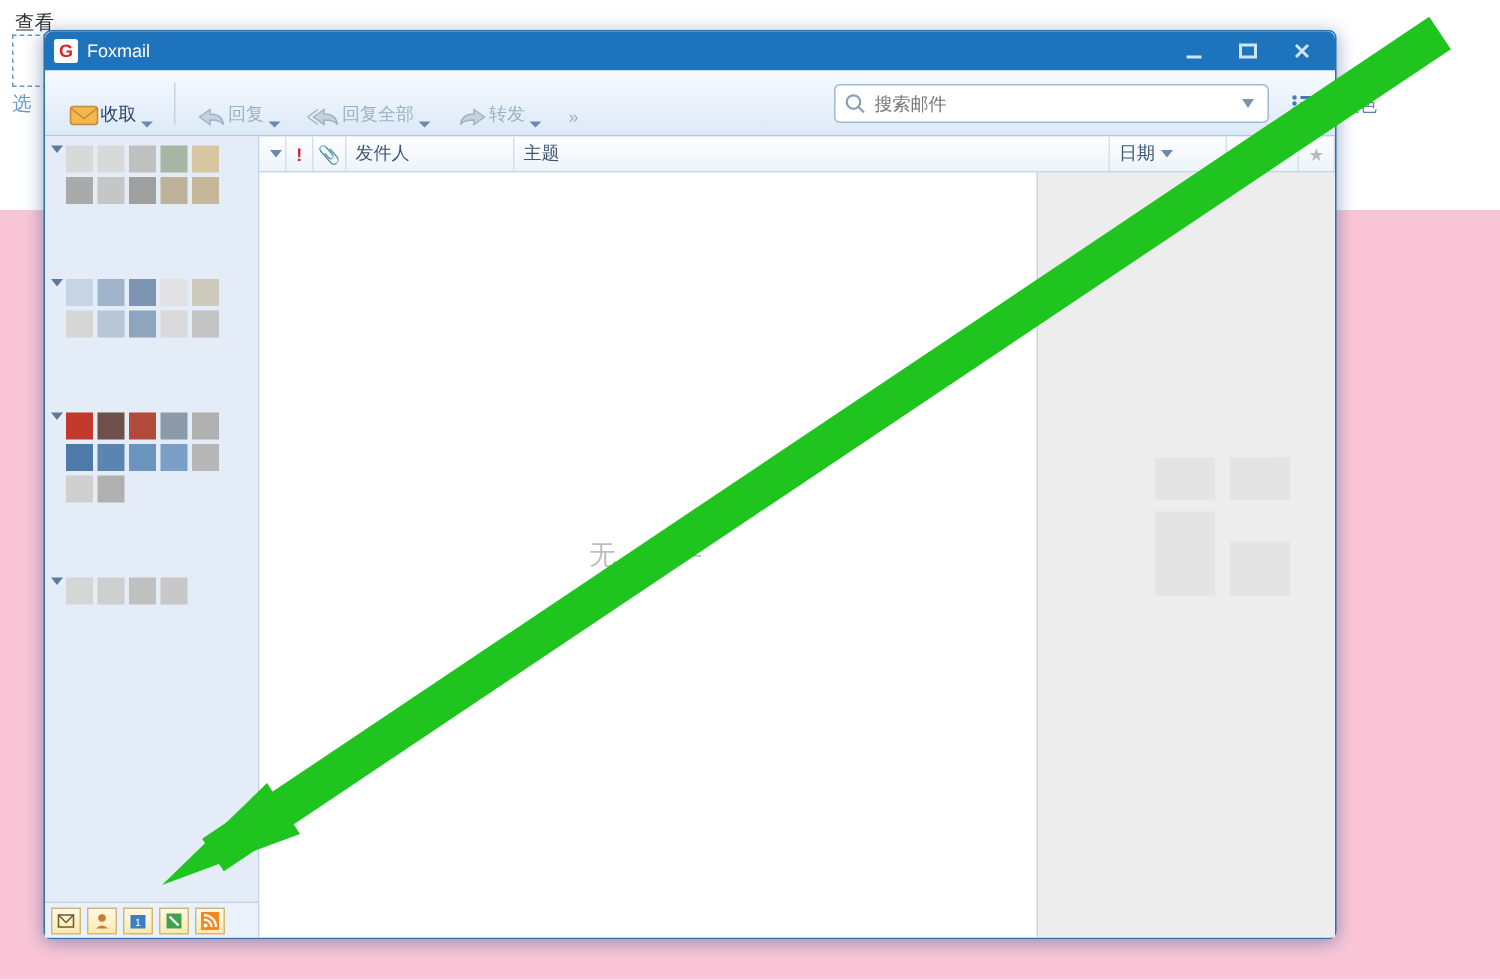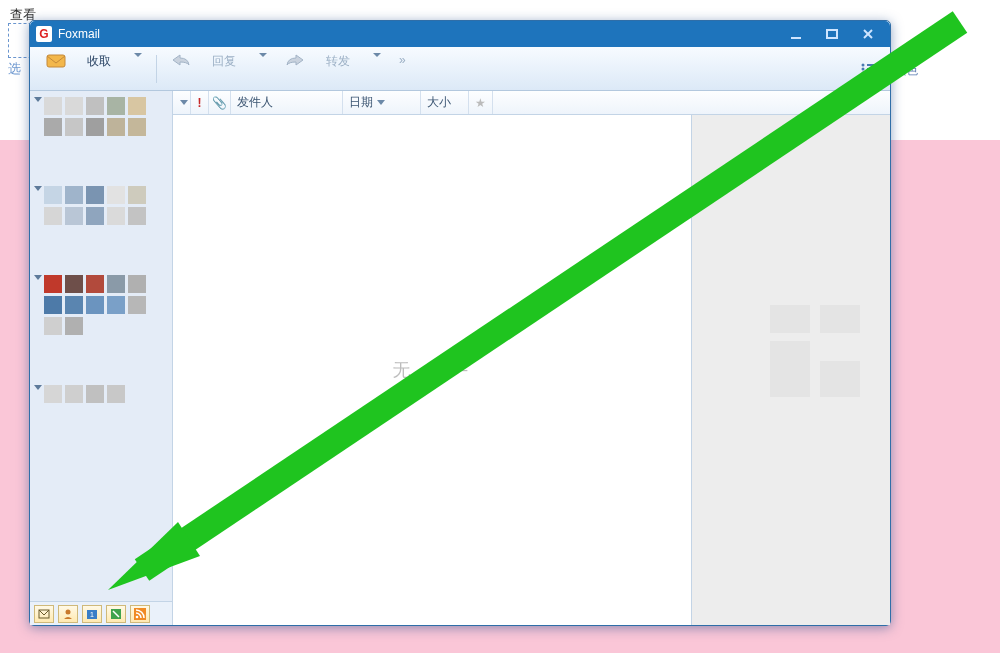--- a/index.html
+++ b/index.html
@@ -31,22 +31,22 @@
   .titlebar .spacer { flex:1; }
   .win-btn { width:36px; height:20px; display:flex; align-items:center; justify-content:center; cursor:pointer; }
   .win-btn svg { stroke:#cfe5ff; stroke-width:2; fill:none; }
 
   
   .toolbar {
     height:44px; background:linear-gradient(#f7fbff,#dce9f7);
     border-bottom:1px solid #b3c8de; display:flex; align-items:center; padding:0 8px; gap:2px;
   }
   .tbtn {
-    height:32px; display:flex; align-items:flex-start; padding:0 8px; border-radius:4px;
-    font-size:12px; color:#2c4666; cursor:pointer; gap:21px;
+    height:32px; display:flex; align-items:flex-end; padding:0 8px; border-radius:4px;
+    font-size:12px; color:#2c4666; cursor:pointer; gap:1px;
   }
   .tbtn .tri { width:0;height:0;border-left:4px solid transparent;border-right:4px solid transparent;border-top:4px solid #6c89a8; margin-left:2px; }
   .tbtn-disabled { color:#9cb0c5; }
   .tbtn-disabled svg { opacity:0.9; }
   .tb-sep { width:1px; height:28px; background:#c3d4e6; margin:0 4px; }
   .tb-spacer { flex:1; }
   .search-wrap { display:flex; align-items:center; background:#fff; border:1px solid #9fb7cf; border-radius:4px; height:26px; width:290px; padding:0 6px; gap:6px; }
   .search-wrap input { border:none; outline:none; flex:1; font-size:12px; color:#333; }
   .search-wrap .drop { width:14px; display:flex; justify-content:center; }
   .list-view-btn { width:26px; height:26px; display:flex; align-items:center; justify-content:center; cursor:pointer; margin-left:8px; }
@@ -126,30 +126,50 @@
     </div>
     <div class="tb-sep"></div>
     <div class="tbtn tbtn-disabled">
       <svg width="20" height="14">
           <path d="M9 2 L2 7 L9 12 L9 9 Q16 9 18 12 Q17 5 9 5 Z" fill="#c5cfdb" stroke="#9aacc0"></path>
         </svg>
       <span>回复</span>
       <span class="tri"></span>
     </div>
     <div class="tbtn tbtn-disabled">
+      <svg width="22" height="14">
+          <path d="M11 2 L4 7 L11 12 L11 9 Q18 9 20 12 Q19 5 11 5 Z" fill="#c5cfdb" stroke="#9aacc0"></path>
+          <path d="M7 2 L0 7 L7 12" fill="none" stroke="#9aacc0"></path>
+        </svg>
+      <span>回复全部</span>
+      <span class="tri"></span>
+    </div>
+    <div class="tbtn tbtn-disabled">
       <svg width="20" height="14">
           <path d="M11 2 L18 7 L11 12 L11 9 Q4 9 2 12 Q3 5 11 5 Z" fill="#c5cfdb" stroke="#9aacc0"></path>
         </svg>
       <span>转发</span>
       <span class="tri"></span>
     </div>
     <div class="tbtn tbtn-disabled">
       <span>»</span>
     </div>
     <div class="tb-spacer"></div>
+    <div class="search-wrap">
+      <svg width="14" height="14">
+          <circle cx="6" cy="6" r="4.5" fill="none" stroke="#8ba1b9" stroke-width="1.5"></circle>
+          <line x1="9.5" y1="9.5" x2="13" y2="13" stroke="#8ba1b9" stroke-width="1.5"></line>
+        </svg>
+      <input type="text" placeholder="搜索邮件" style="">
+      <span class="drop">
+          <svg width="8" height="6">
+            <polygon points="0,0 8,0 4,6" fill="#7d94ac"></polygon>
+          </svg>
+        </span>
+    </div>
     <div class="list-view-btn">
       <svg width="18" height="14">
         <circle cx="3" cy="3" r="1.5" fill="#4a7bb0"></circle>
           <line x1="7" y1="3" x2="17" y2="3" stroke="#4a7bb0" stroke-width="2"></line>
         <circle cx="3" cy="7" r="1.5" fill="#4a7bb0"></circle>
           <line x1="7" y1="7" x2="17" y2="7" stroke="#4a7bb0" stroke-width="2"></line>
         <circle cx="3" cy="11" r="1.5" fill="#4a7bb0"></circle>
           <line x1="7" y1="11" x2="17" y2="11" stroke="#4a7bb0" stroke-width="2"></line>
       </svg>
     </div>
@@ -259,20 +279,23 @@
     <div class="mail-area">
       <div class="columns">
         <div class="col c-blank">
             <span class="tri-col"></span>
           </div>
         <div class="col c-priority">!</div>
         <div class="col c-attach">📎</div>
         <div class="col c-sender">
             <span>发件人</span>
           </div>
+        <div class="col c-subject">
+            <span>主题</span>
+          </div>
         <div class="col c-date">
             <span>日期</span>
             <span class="tri-col"></span>
           </div>
         <div class="col c-size">
             <span>大小</span>
           </div>
         <div class="col c-star">★</div>
       </div>
       <div class="mail-split">

